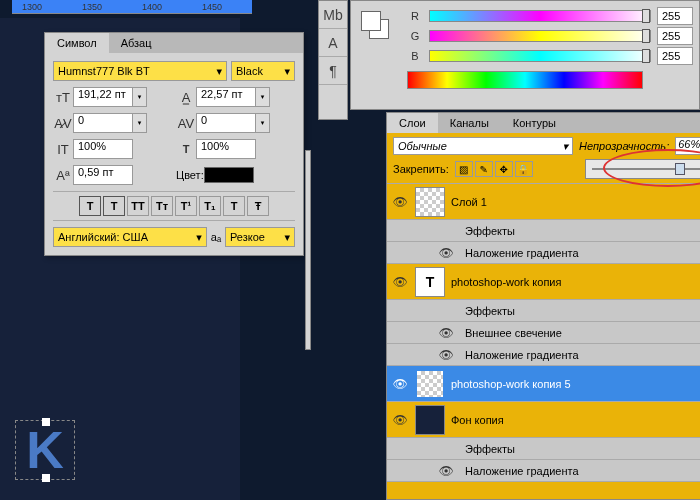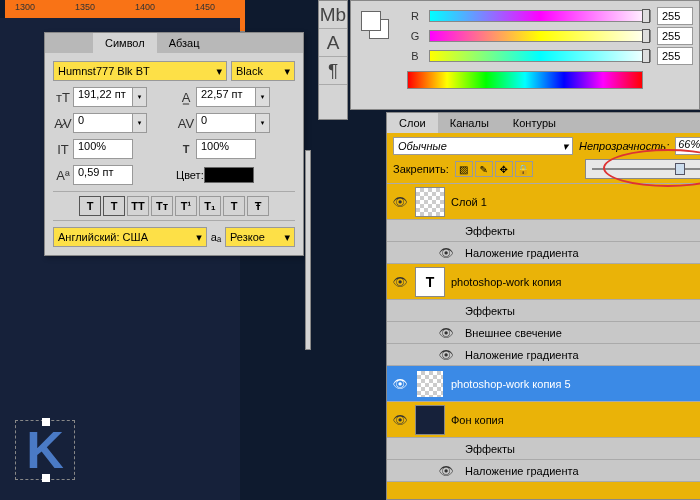--- a/index.html
+++ b/index.html
@@ -1,44 +1,44 @@
 <!DOCTYPE html>
 <html><head>
 <meta charset="utf-8">
 <style>
 * { margin: 0; padding: 0; box-sizing: border-box; font-family: Tahoma, Arial, sans-serif; font-size: 11px; }
 body { background: #0e1a2e; width: 700px; height: 500px; overflow: hidden; position: relative; }
-.ruler-top { position: absolute; top: 0; left: 5px; width: 240px; height: 32px; background: #f97316; border-bottom: 1px solid #888; display: flex; }
+.ruler-top { position: absolute; top: 0; left: 12px; width: 240px; height: 14px; background: #3b82f6; border-bottom: 1px solid #888; display: flex; }
 .ruler-tick { font-size: 9px; color: #333; position: absolute; top: 2px; }
 .canvas-area { position: absolute; top: 18px; left: 0; width: 240px; height: 482px; background: #16213a; }
 .letter-k { position: absolute; bottom: 20px; left: 15px; width: 60px; height: 60px; border: 1px dashed #888; display: flex; align-items: center; justify-content: center; }
 .letter-k::before, .letter-k::after { content: ''; position: absolute; width: 6px; height: 6px; border: 1px solid #fff; background: #fff; }
 .letter-k::before { top: -3px; left: 50%; margin-left: -3px; }
 .letter-k::after { bottom: -3px; left: 50%; margin-left: -3px; }
 .k-text { font-size: 52px; font-weight: 900; color: #4a7ac5; font-family: Arial Black, sans-serif; }
 
 .char-panel { position: absolute; top: 32px; left: 44px; width: 260px; background: #d4d4d4; border: 1px solid #888; box-shadow: 2px 2px 5px rgba(0,0,0,0.3); }
-.char-tabs { display: flex; background: #b8b8b8; padding-left: 48px; }
+.char-tabs { display: flex; background: #b8b8b8; }
 .char-tab { padding: 4px 12px; cursor: pointer; }
 .char-tab.active { background: #d4d4d4; }
 .char-body { padding: 8px; }
 .char-row { display: flex; gap: 4px; margin-bottom: 6px; align-items: center; }
 .char-select { flex: 1; height: 20px; background: #fde047; border: 1px solid #999; padding: 0 4px; display: flex; align-items: center; justify-content: space-between; }
 .char-input-group { display: flex; align-items: center; flex: 1; }
 .char-icon { width: 20px; height: 20px; display: flex; align-items: center; justify-content: center; font-size: 13px; color: #333; }
 .char-input { width: 60px; height: 20px; background: #fff; border: 1px solid #999; padding: 0 4px; }
 .char-dropdown-btn { width: 14px; height: 20px; background: #ddd; border: 1px solid #999; border-left: none; display: flex; align-items: center; justify-content: center; font-size: 7px; }
 .char-btn-row { display: flex; gap: 2px; justify-content: center; padding: 4px 0; border-top: 1px solid #aaa; margin-top: 4px; }
 .char-btn { width: 22px; height: 20px; background: #d4d4d4; border: 1px solid #999; display: flex; align-items: center; justify-content: center; font-size: 11px; font-weight: bold; }
 .char-btn.box { border: 1px solid #555; }
 .char-bottom-row { display: flex; gap: 4px; padding-top: 6px; border-top: 1px solid #aaa; align-items: center; }
 .color-swatch { width: 50px; height: 16px; background: #000; border: 1px solid #666; }
 
 .side-tools { position: absolute; top: 0; left: 318px; width: 30px; background: #d4d4d4; height: 120px; border: 1px solid #888; }
-.side-tool { width: 28px; height: 28px; display: flex; align-items: center; justify-content: center; border-bottom: 1px solid #aaa; font-size: 19px; color: #444; }
+.side-tool { width: 28px; height: 28px; display: flex; align-items: center; justify-content: center; border-bottom: 1px solid #aaa; font-size: 14px; color: #444; }
 
 .resize-handle { position: absolute; top: 150px; left: 305px; width: 6px; height: 200px; background: #d4d4d4; border: 1px solid #888; }
 
 .color-panel { position: absolute; top: 0; left: 350px; width: 350px; height: 110px; background: #d4d4d4; border: 1px solid #888; padding: 6px; }
 .color-swatches { position: absolute; left: 10px; top: 10px; }
 .color-sw { width: 20px; height: 20px; border: 1px solid #666; background: #fff; position: absolute; }
 .color-sw.fg { top: 0; left: 0; z-index: 2; }
 .color-sw.bg { top: 8px; left: 8px; }
 .rgb-row { display: flex; align-items: center; margin-bottom: 2px; margin-left: 50px; }
 .rgb-label { width: 16px; text-align: center; color: #333; }

